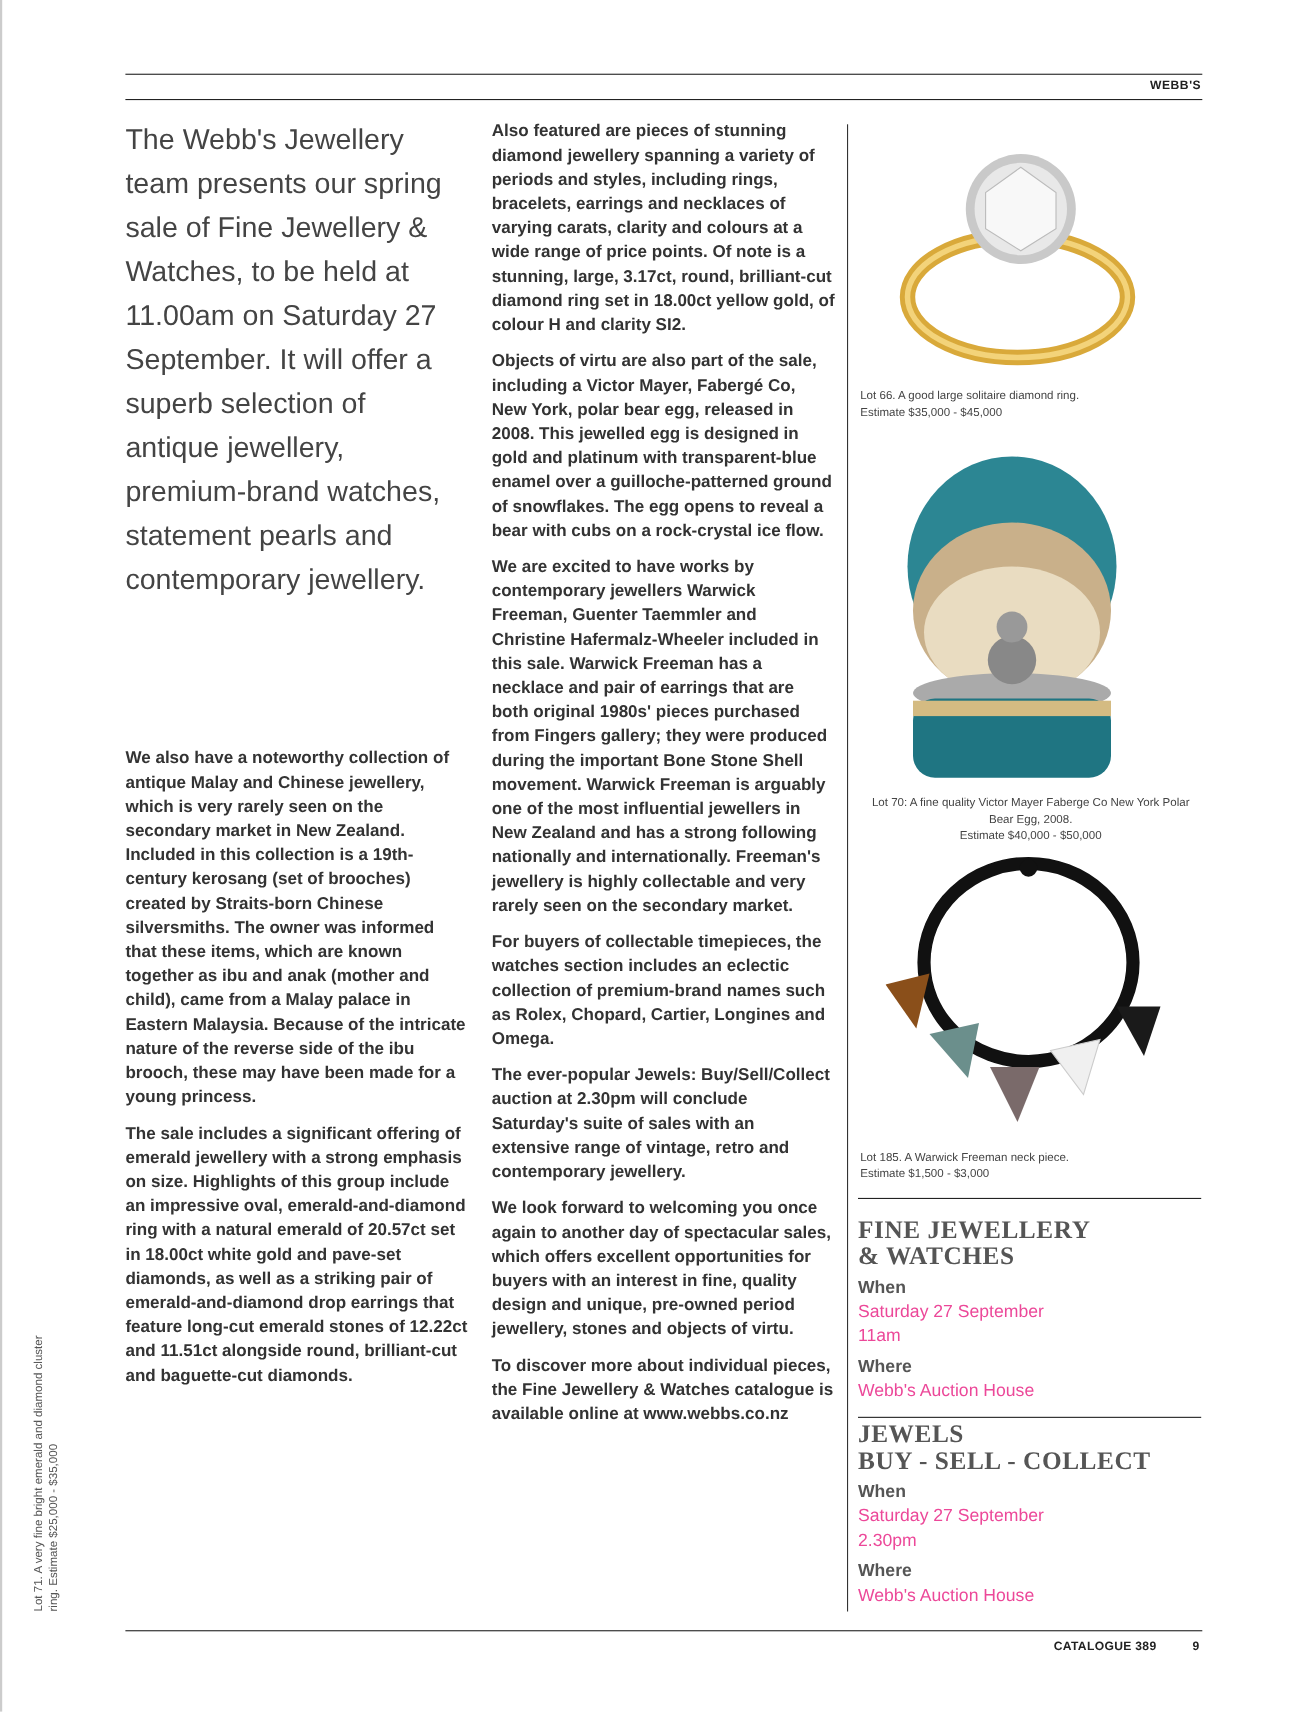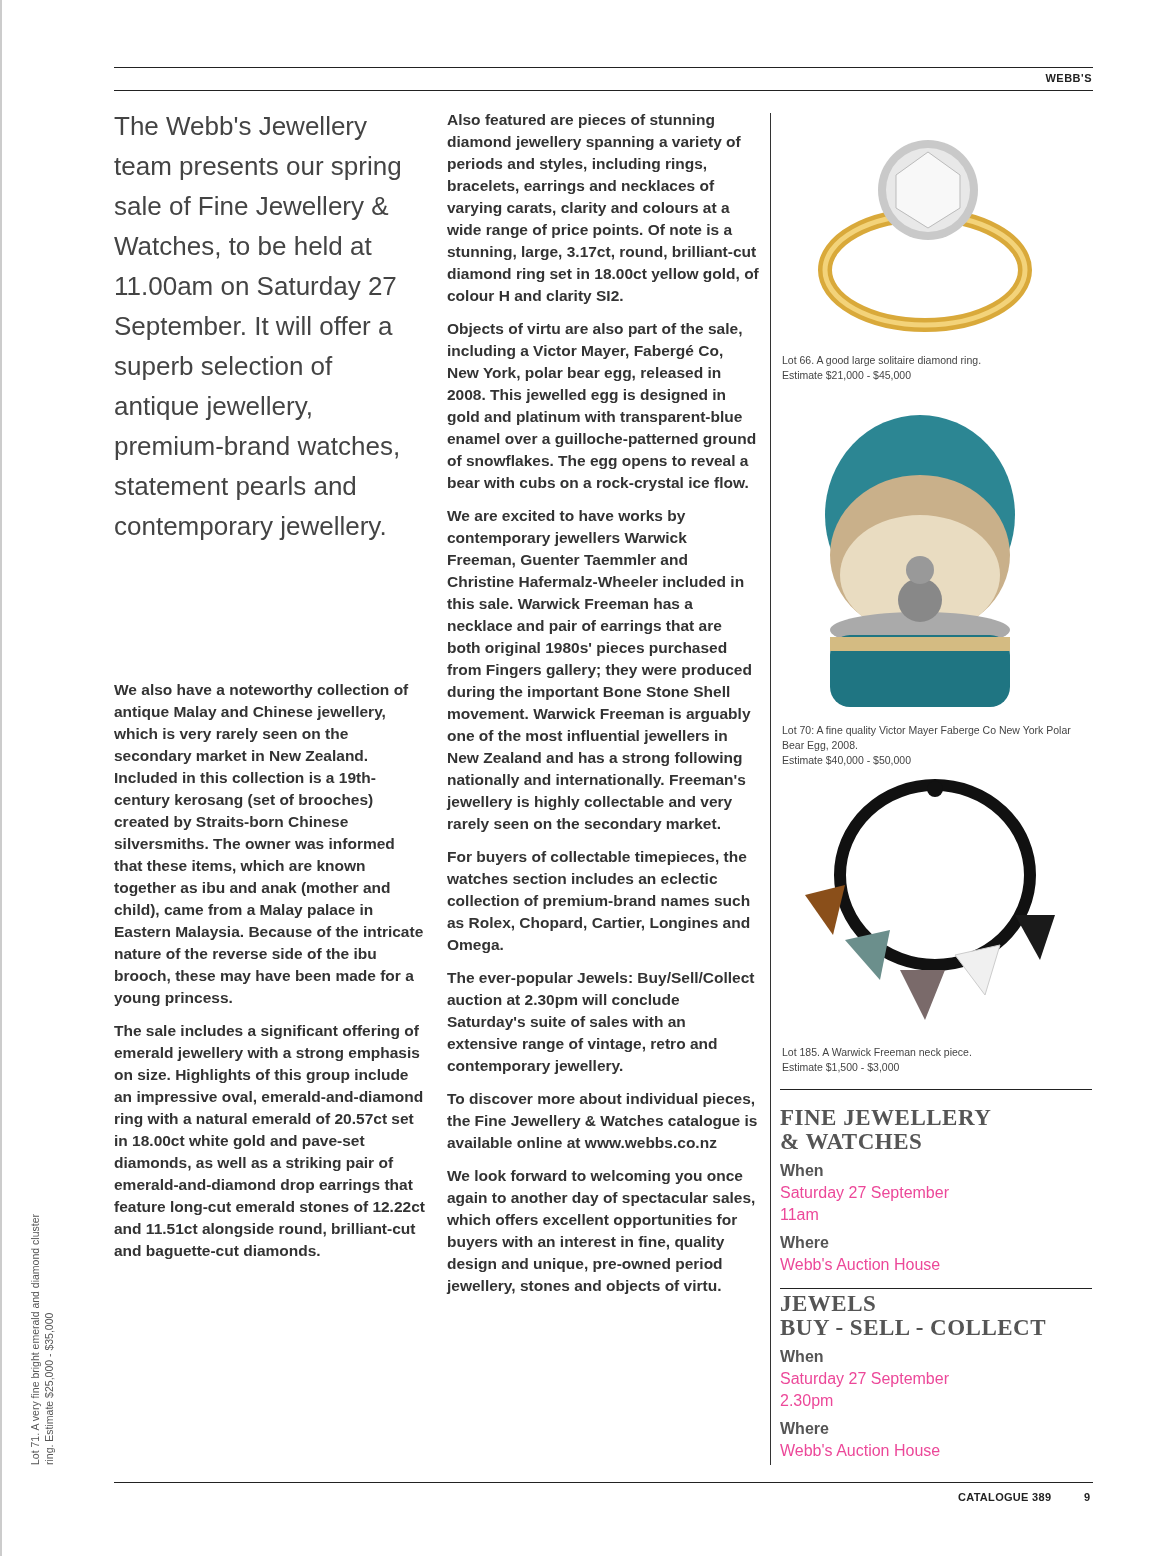--- a/index.html
+++ b/index.html
@@ -38,49 +38,49 @@
   <p>We also have a noteworthy collection of antique Malay and Chinese jewellery, which is very rarely seen on the secondary market in New Zealand. Included in this collection is a 19th-century kerosang (set of brooches) created by Straits-born Chinese silversmiths. The owner was informed that these items, which are known together as ibu and anak (mother and child), came from a Malay palace in Eastern Malaysia. Because of the intricate nature of the reverse side of the ibu brooch, these may have been made for a young princess.</p>
   <p>The sale includes a significant offering of emerald jewellery with a strong emphasis on size. Highlights of this group include an impressive oval, emerald-and-diamond ring with a natural emerald of 20.57ct set in 18.00ct white gold and pave-set diamonds, as well as a striking pair of emerald-and-diamond drop earrings that feature long-cut emerald stones of 12.22ct and 11.51ct alongside round, brilliant-cut and baguette-cut diamonds.</p>
 </div>
 
 <div class="col col2">
   <p>Also featured are pieces of stunning diamond jewellery spanning a variety of periods and styles, including rings, bracelets, earrings and necklaces of varying carats, clarity and colours at a wide range of price points. Of note is a stunning, large, 3.17ct, round, brilliant-cut diamond ring set in 18.00ct yellow gold, of colour H and clarity SI2.</p>
   <p>Objects of virtu are also part of the sale, including a Victor Mayer, Fabergé Co, New York, polar bear egg, released in 2008. This jewelled egg is designed in gold and platinum with transparent-blue enamel over a guilloche-patterned ground of snowflakes. The egg opens to reveal a bear with cubs on a rock-crystal ice flow.</p>
   <p>We are excited to have works by contemporary jewellers Warwick Freeman, Guenter Taemmler and Christine Hafermalz-Wheeler included in this sale. Warwick Freeman has a necklace and pair of earrings that are both original 1980s' pieces purchased from Fingers gallery; they were produced during the important Bone Stone Shell movement. Warwick Freeman is arguably one of the most influential jewellers in New Zealand and has a strong following nationally and internationally. Freeman's jewellery is highly collectable and very rarely seen on the secondary market.</p>
   <p>For buyers of collectable timepieces, the watches section includes an eclectic collection of premium-brand names such as Rolex, Chopard, Cartier, Longines and Omega.</p>
   <p>The ever-popular Jewels: Buy/Sell/Collect auction at 2.30pm will conclude Saturday's suite of sales with an extensive range of vintage, retro and contemporary jewellery.</p>
+  <p>We look forward to welcoming you once again to another day of spectacular sales, which offers excellent opportunities for buyers with an interest in fine, quality design and unique, pre-owned period jewellery, stones and objects of virtu.</p>
   <p>To discover more about individual pieces, the Fine Jewellery &amp; Watches catalogue is available online at www.webbs.co.nz</p>
-  <p>We look forward to welcoming you once again to another day of spectacular sales, which offers excellent opportunities for buyers with an interest in fine, quality design and unique, pre-owned period jewellery, stones and objects of virtu.</p>
 </div>
 
 <div class="vdiv"></div>
 
 <svg class="photo" style="left:810px; top:130px;" width="230" height="220">
   <ellipse cx="115" cy="140" rx="100" ry="55" fill="none" stroke="#d9a93a" stroke-width="14"></ellipse>
   <ellipse cx="115" cy="140" rx="100" ry="55" fill="none" stroke="#f3d37a" stroke-width="5"></ellipse>
   <circle cx="118" cy="60" r="50" fill="#c9c9c9"></circle>
   <circle cx="118" cy="60" r="42" fill="#e8e8e8"></circle>
   <polygon points="118,22 150,45 150,78 118,98 86,78 86,45" fill="#f8f8f8" stroke="#bbb"></polygon>
 </svg>
 <div class="caption" style="top:353px;">
   <div>Lot 66. A good large solitaire diamond ring.</div>
-  <div>Estimate $21,000 - $45,000</div>
+  <div>Estimate $35,000 - $45,000</div>
 </div>
 
 <svg class="photo" style="left:820px; top:405px;" width="200" height="305">
   <ellipse cx="100" cy="110" rx="95" ry="100" fill="#2c8693"></ellipse>
   <ellipse cx="100" cy="150" rx="90" ry="80" fill="#c9b08a"></ellipse>
   <ellipse cx="100" cy="170" rx="80" ry="60" fill="#e9dcc1"></ellipse>
   <ellipse cx="100" cy="225" rx="90" ry="18" fill="#aaa"></ellipse>
   <rect x="10" y="230" width="180" height="72" rx="20" fill="#1f7582"></rect>
   <rect x="10" y="232" width="180" height="14" fill="#d4bb82"></rect>
   <circle cx="100" cy="195" r="22" fill="#888"></circle>
   <circle cx="100" cy="165" r="14" fill="#999"></circle>
 </svg>
-<div class="caption" style="top:723px;">
+<div class="caption" style="top:723px;text-align:center;">
   <div>Lot 70: A fine quality Victor Mayer Faberge Co New York Polar Bear Egg, 2008.</div>
   <div>Estimate $40,000 - $50,000</div>
 </div>
 
 <svg class="photo" style="left:805px; top:775px;" width="260" height="255">
   <ellipse cx="130" cy="100" rx="95" ry="90" fill="none" stroke="#111" stroke-width="12"></ellipse>
   <circle cx="130" cy="14" r="8" fill="#111"></circle>
   <polygon points="0,120 40,110 28,160" fill="#8a4f1a"></polygon>
   <polygon points="40,165 85,155 75,205" fill="#6b8f8c"></polygon>
   <polygon points="95,195 140,195 120,245" fill="#7a6a6a"></polygon>

